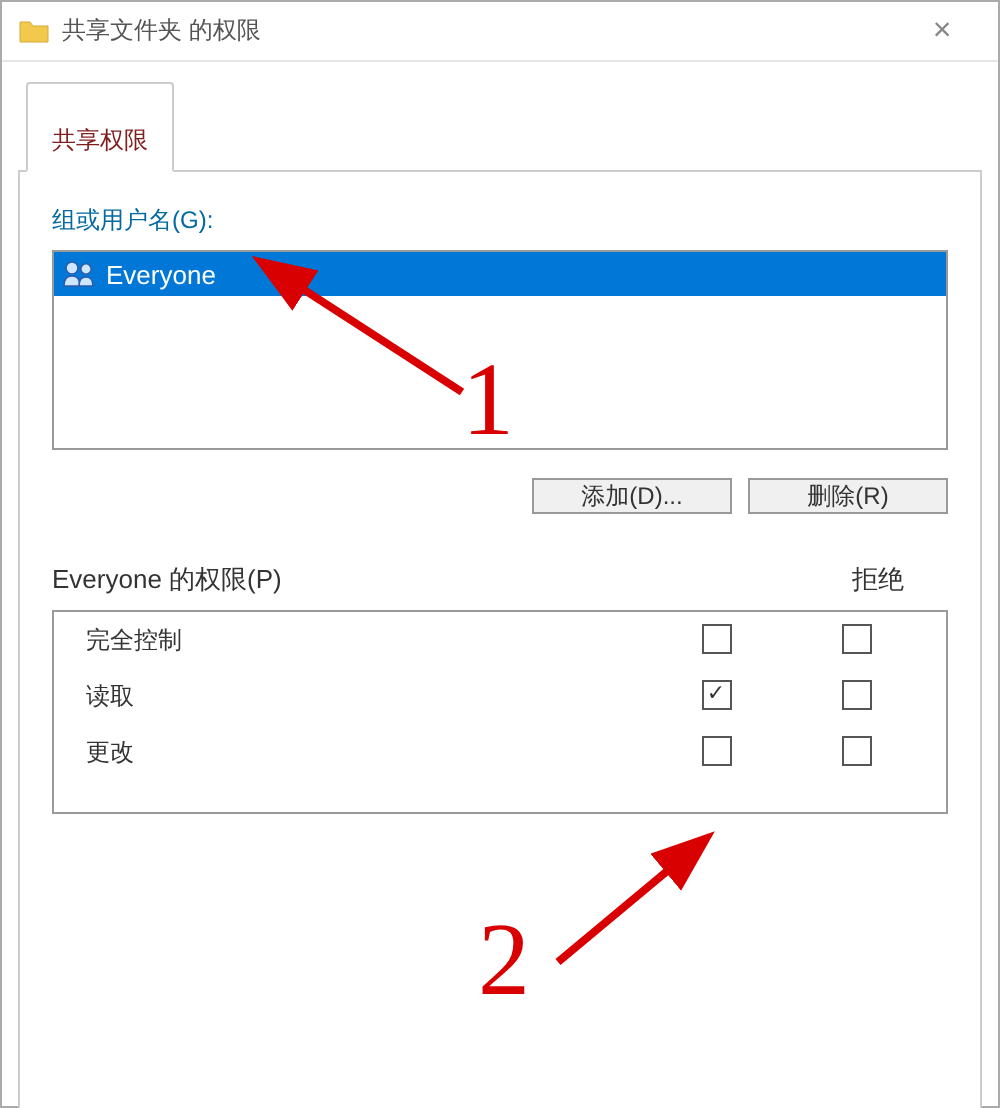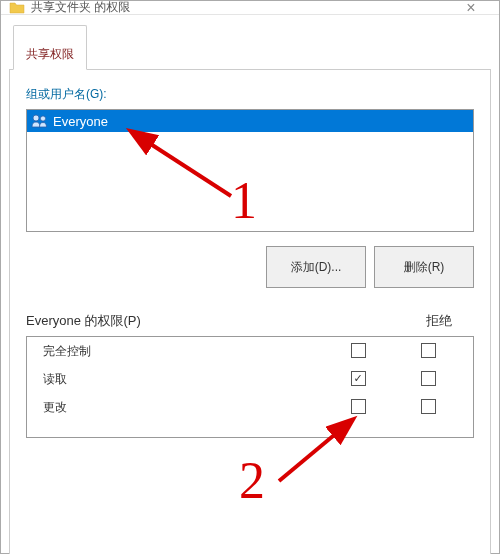--- a/index.html
+++ b/index.html
@@ -12,21 +12,21 @@
     overflow: hidden;
   }
   .window {
     width: 500px;
     height: 554px;
     border: 1px solid #aaa;
     background: #fff;
     position: relative;
   }
   .titlebar {
-    height: 14px;
+    height: 30px;
     display: flex;
     align-items: center;
     padding: 0 8px;
     background: #fff;
     border-bottom: 1px solid #e5e5e5;
   }
   .titlebar .folder-icon {
     width: 16px; height: 16px;
     margin-right: 6px;
   }
@@ -67,21 +67,21 @@
     background: #fff;
     height: 498px;
   }
   .section-label {
     font-size: 12px;
     color: #0369a1;
     margin-bottom: 6px;
   }
   .listbox {
     border: 1px solid #999;
-    height: 123px;
+    height: 100px;
     background: #fff;
     overflow: auto;
   }
   .list-item {
     display: flex;
     align-items: center;
     height: 22px;
     padding: 0 4px;
     font-size: 13px;
   }
@@ -94,21 +94,21 @@
     margin-right: 4px;
   }
   .button-row {
     display: flex;
     justify-content: flex-end;
     gap: 8px;
     margin-top: 14px;
   }
   .btn {
     min-width: 100px;
-    height: 42px;
+    height: 18px;
     border: 1px solid #999;
     background: #f0f0f0;
     font-size: 12px;
     color: #333;
     cursor: default;
   }
   .perm-label {
     margin-top: 24px;
   }
   .perm-header {

